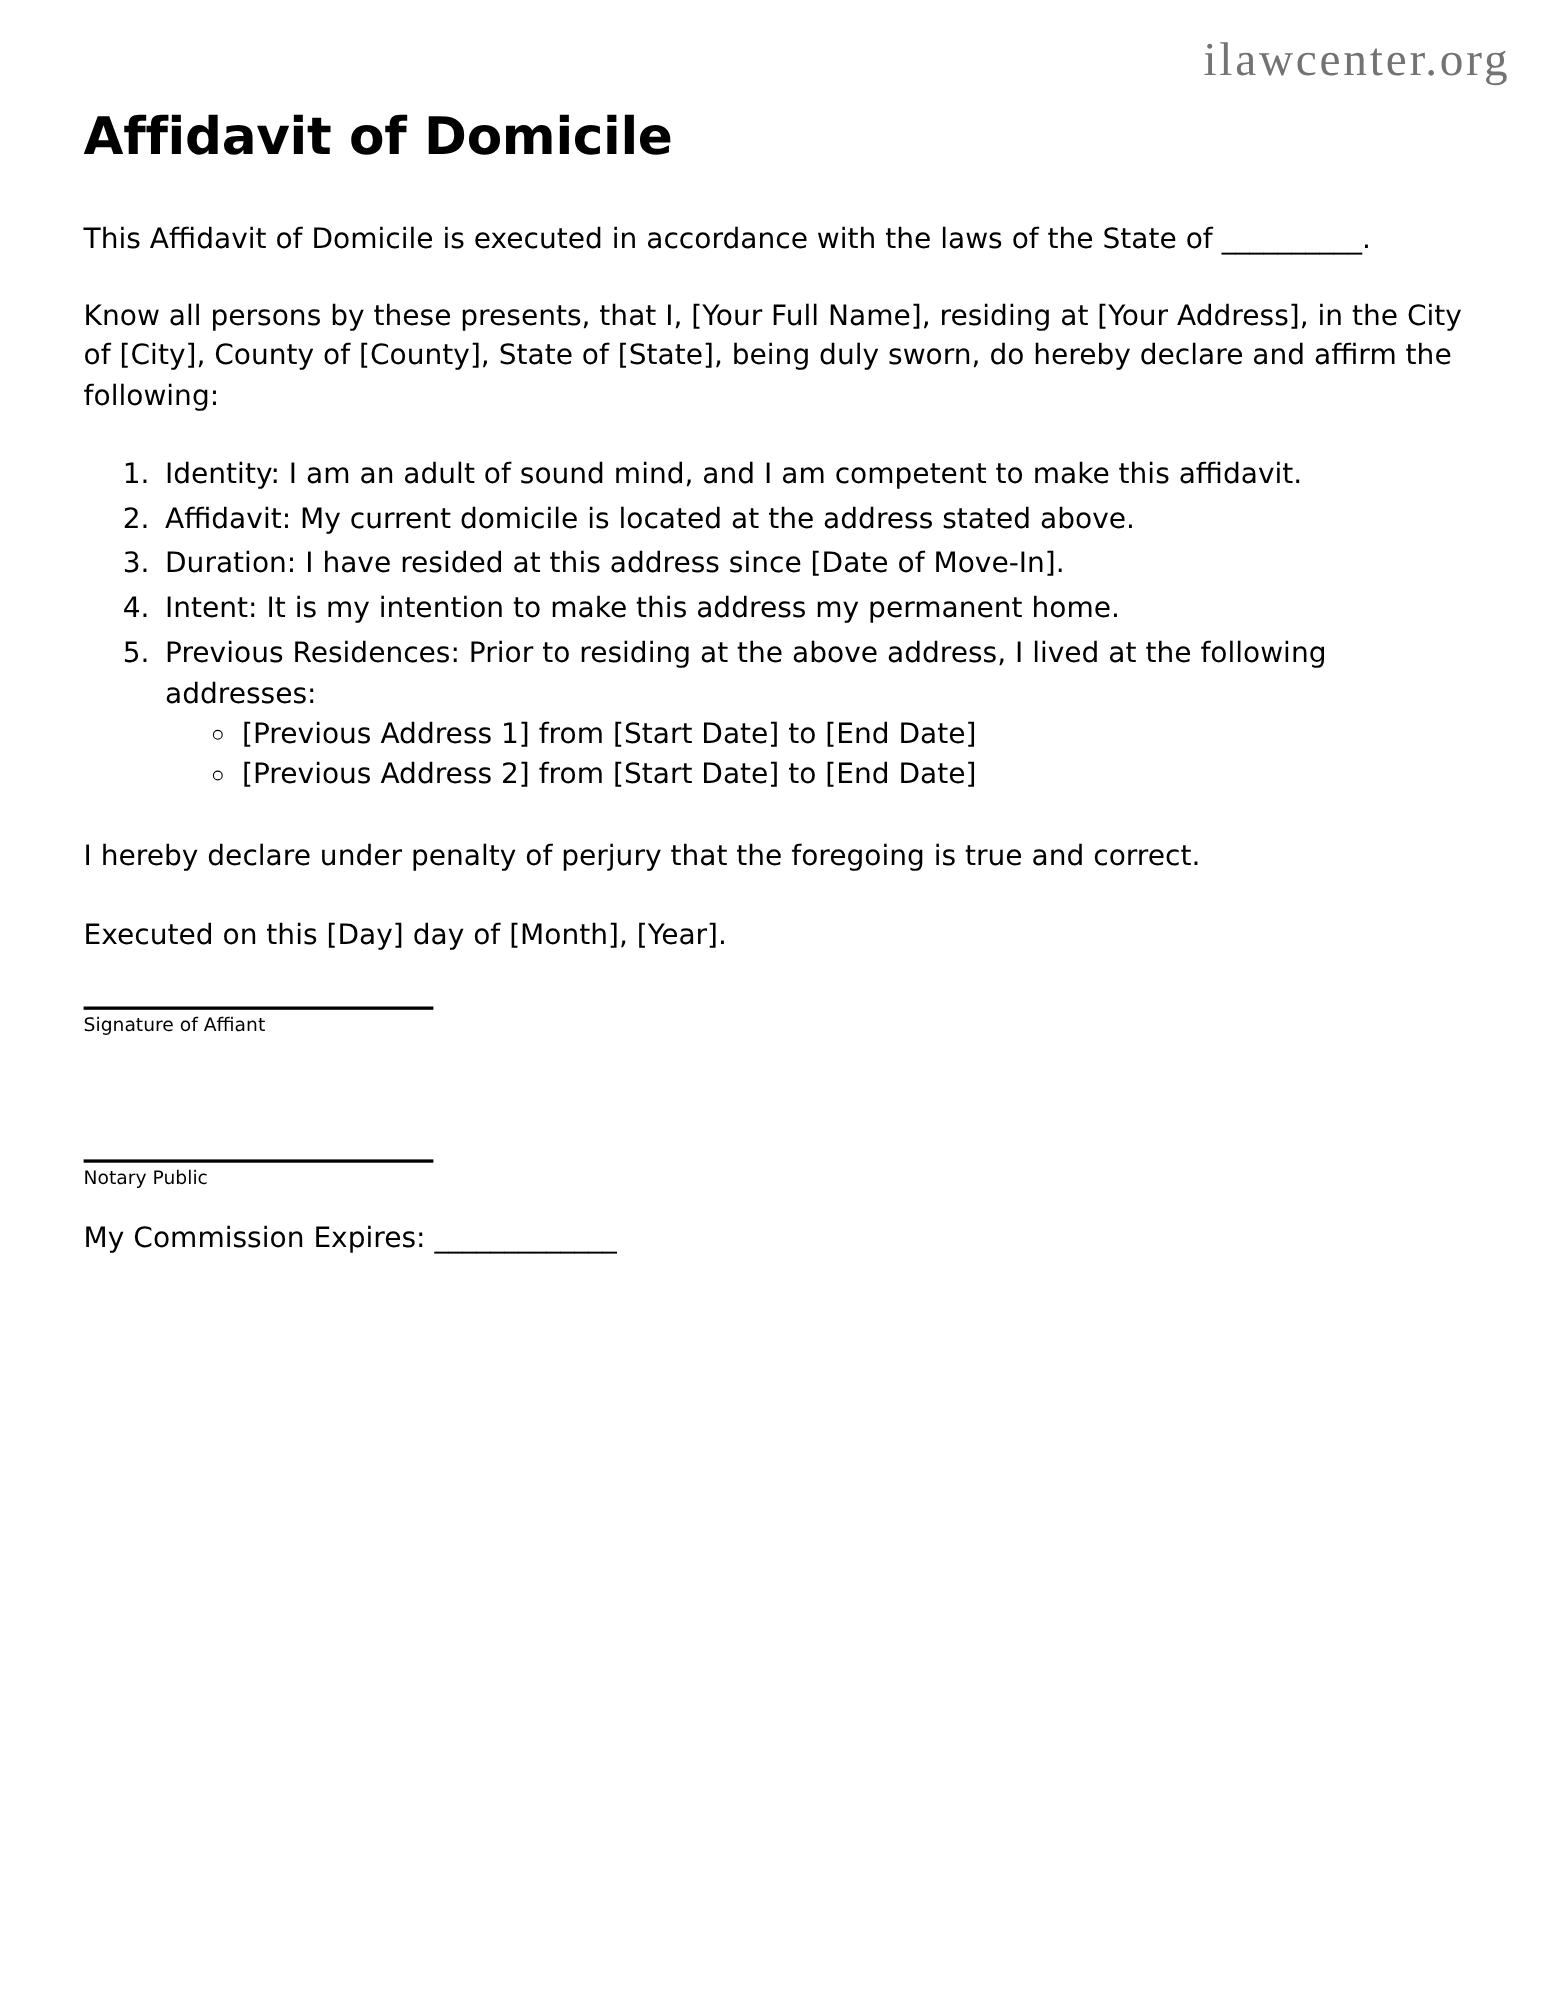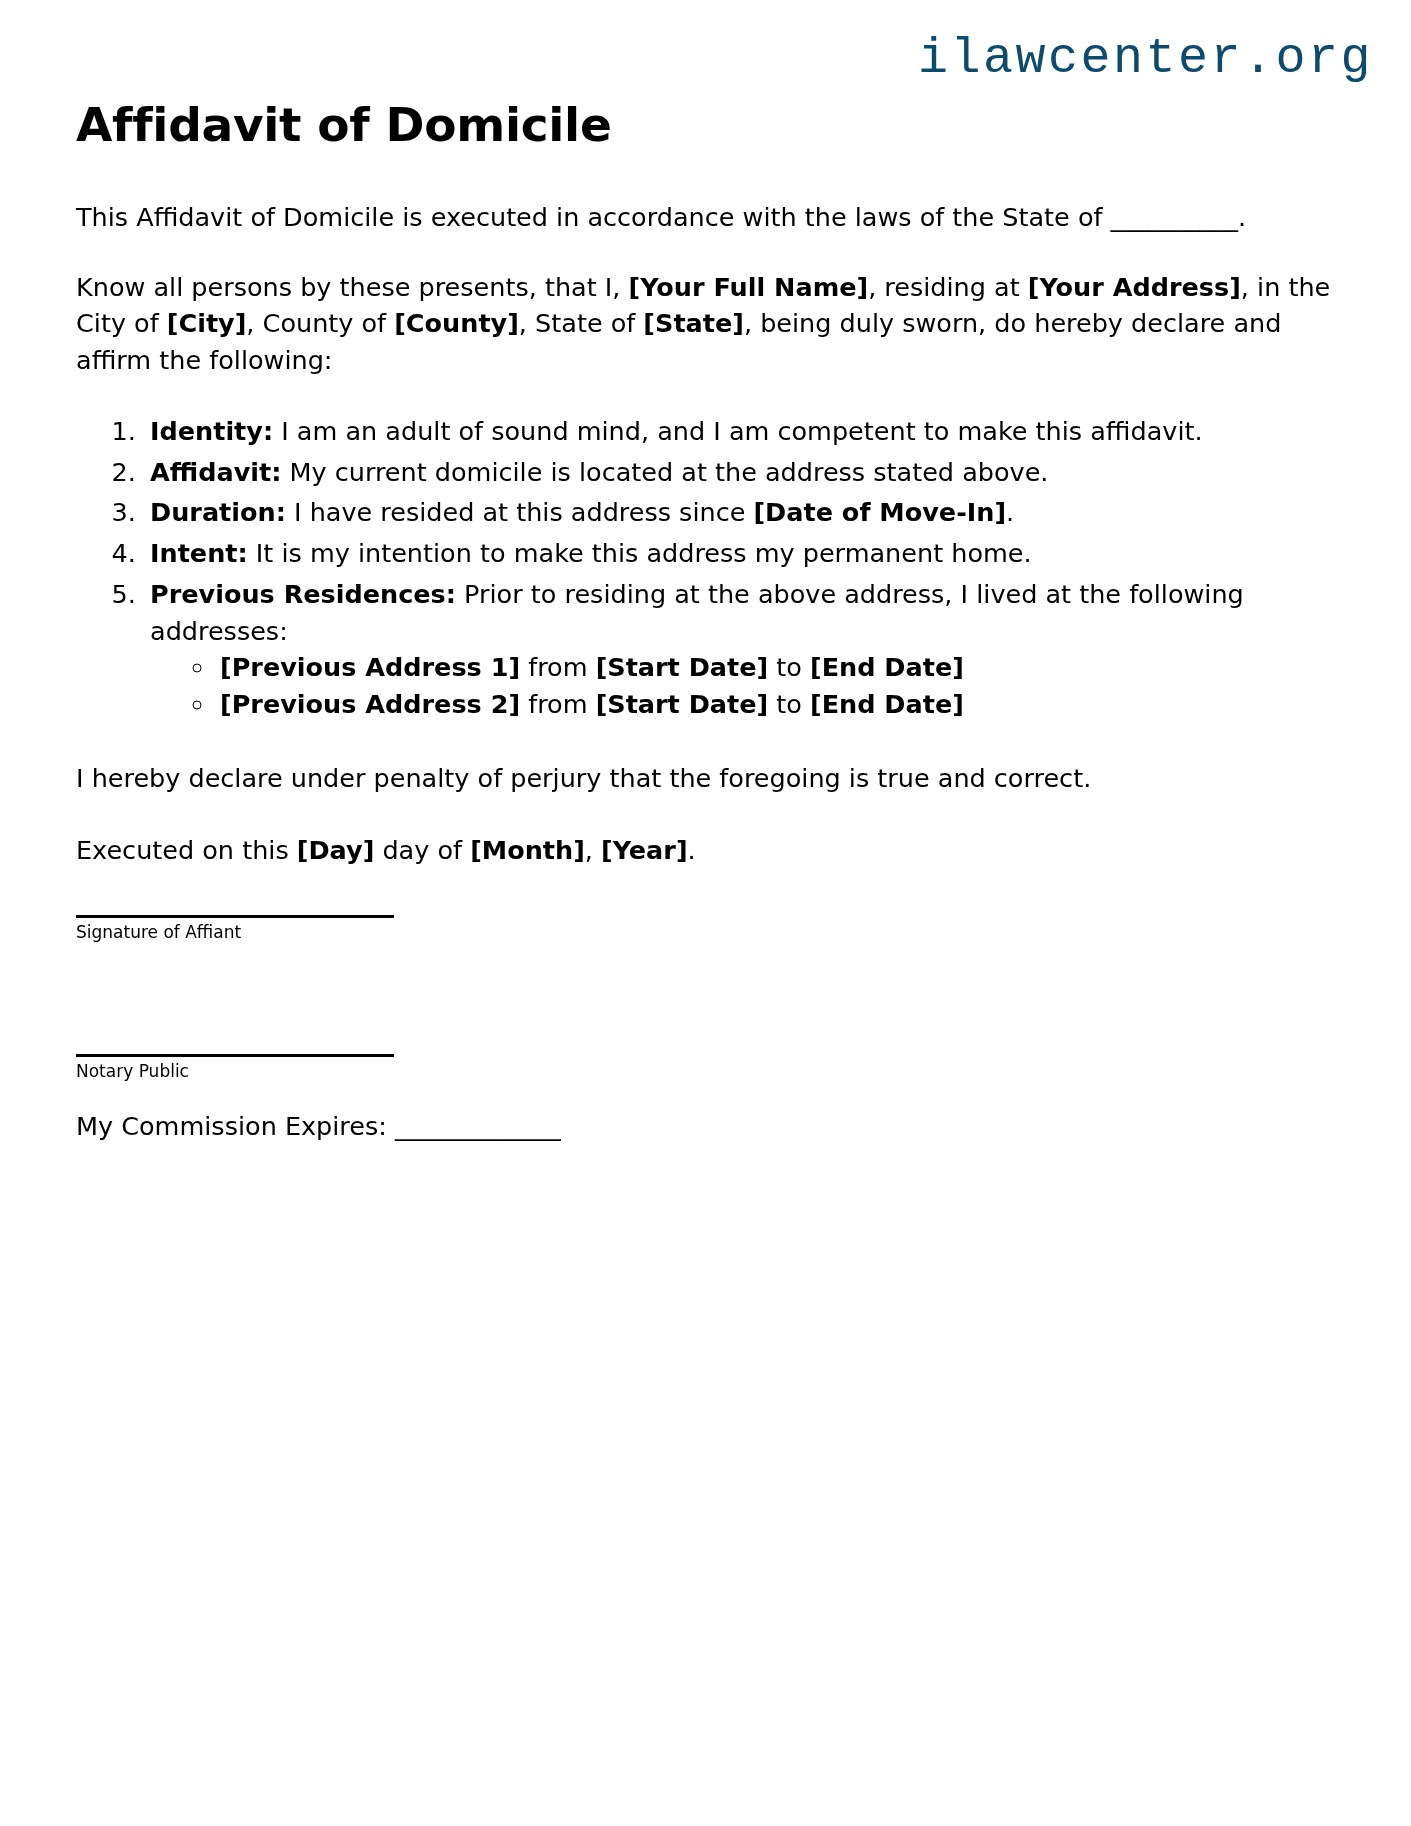--- a/index.html
+++ b/index.html
@@ -19,24 +19,24 @@
     position: relative;
     width: 1411px;
     height: 1826px;
     box-sizing: border-box;
     padding: 0;
   }
   .watermark {
     position: absolute;
     top: 30px;
     right: 38px;
-    font-family: Liberation Mono, monospace;
-    font-size: 50px;
+    font-family: Liberation Serif, serif;
+    font-size: 43px;
     letter-spacing: 2.5px;
-    color: #0c4a6e;
+    color: #737373;
     white-space: nowrap;
     user-select: none;
   }
   .content {
     position: absolute;
     left: 76px;
     top: 0;
     width: 1262px;
   }
   h1.doc-title {
@@ -53,21 +53,21 @@
     line-height: 1.44;
     margin: 0;
     padding-top: 0;
   }
   .gap-1 { height: 47px; }
   .gap-2 { height: 33px; }
   .gap-3 { height: 34px; }
   .gap-4 { height: 33px; }
   .gap-5 { height: 36px; }
   .gap-6 { height: 46px; }
-  b, strong { font-weight: bold; text-align: right; }
+  b, strong { font-weight: normal; text-align: right; }
   ol.main-list {
     font-size: 25.5px;
     line-height: 1.44;
     margin: 0;
     padding-left: 68px;
     list-style-position: outside;
     list-style-type: decimal;
   }
   ol.main-list > li {
     margin: 0 0 4px 0;

